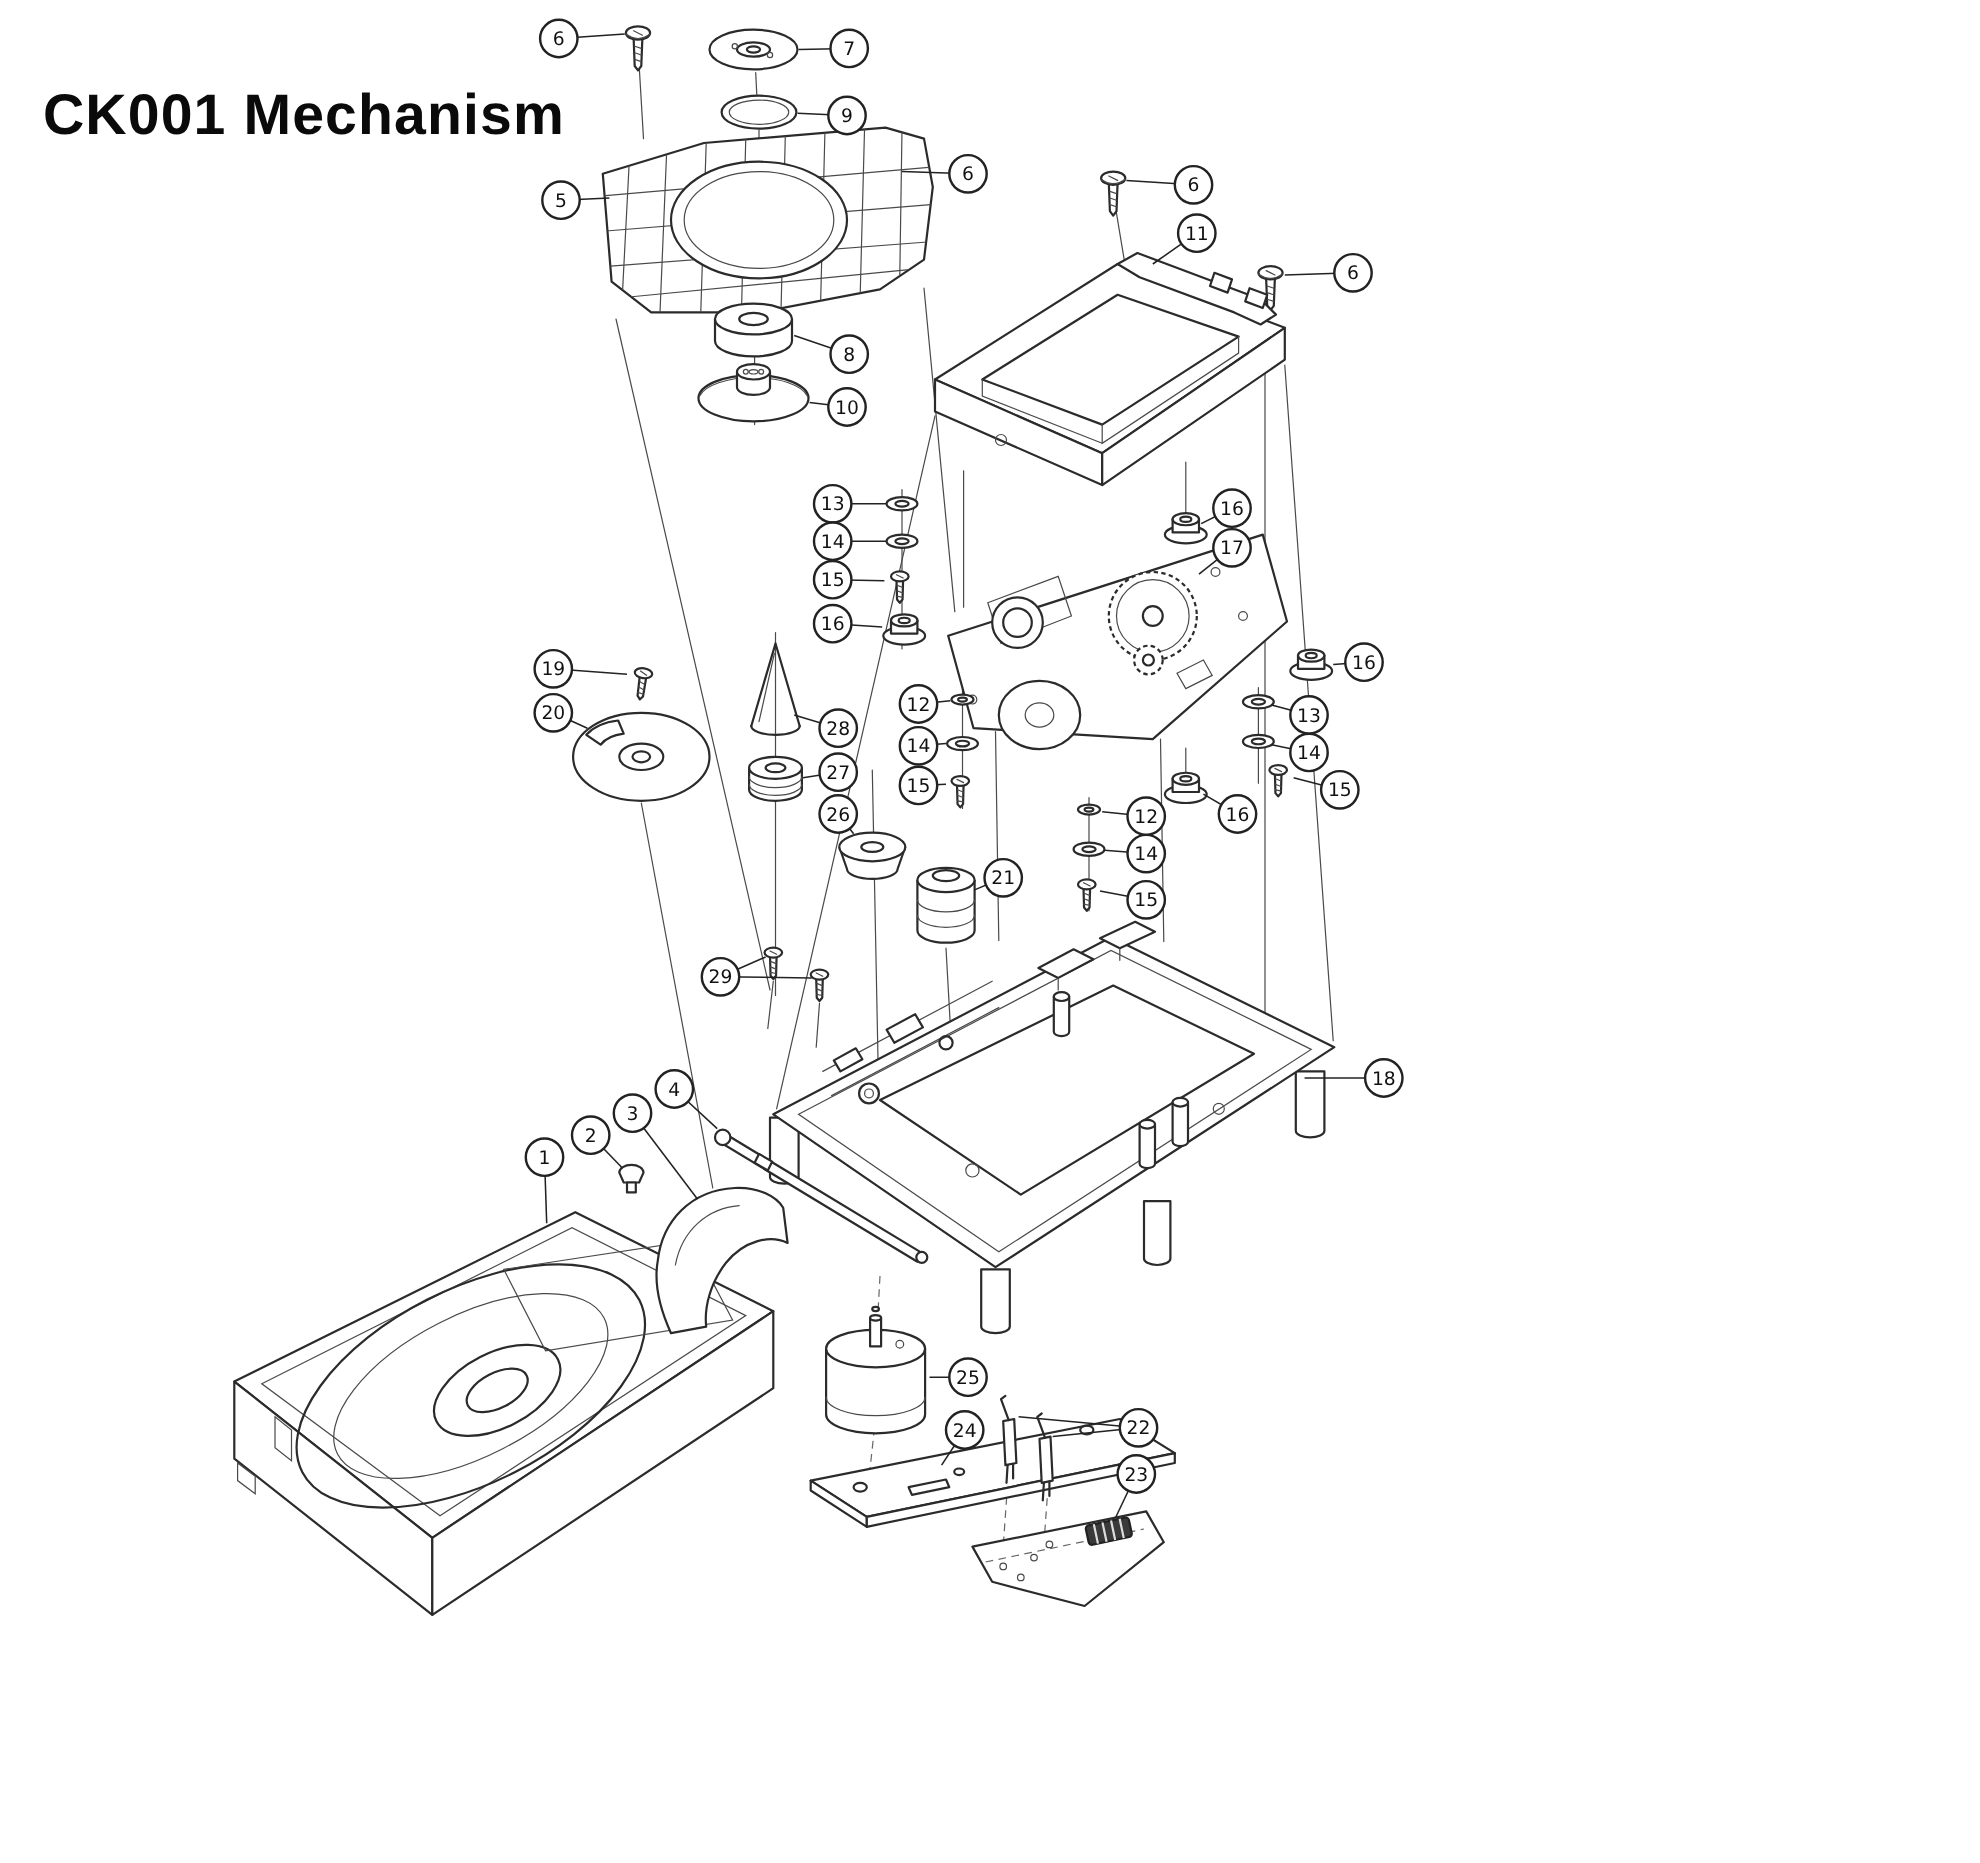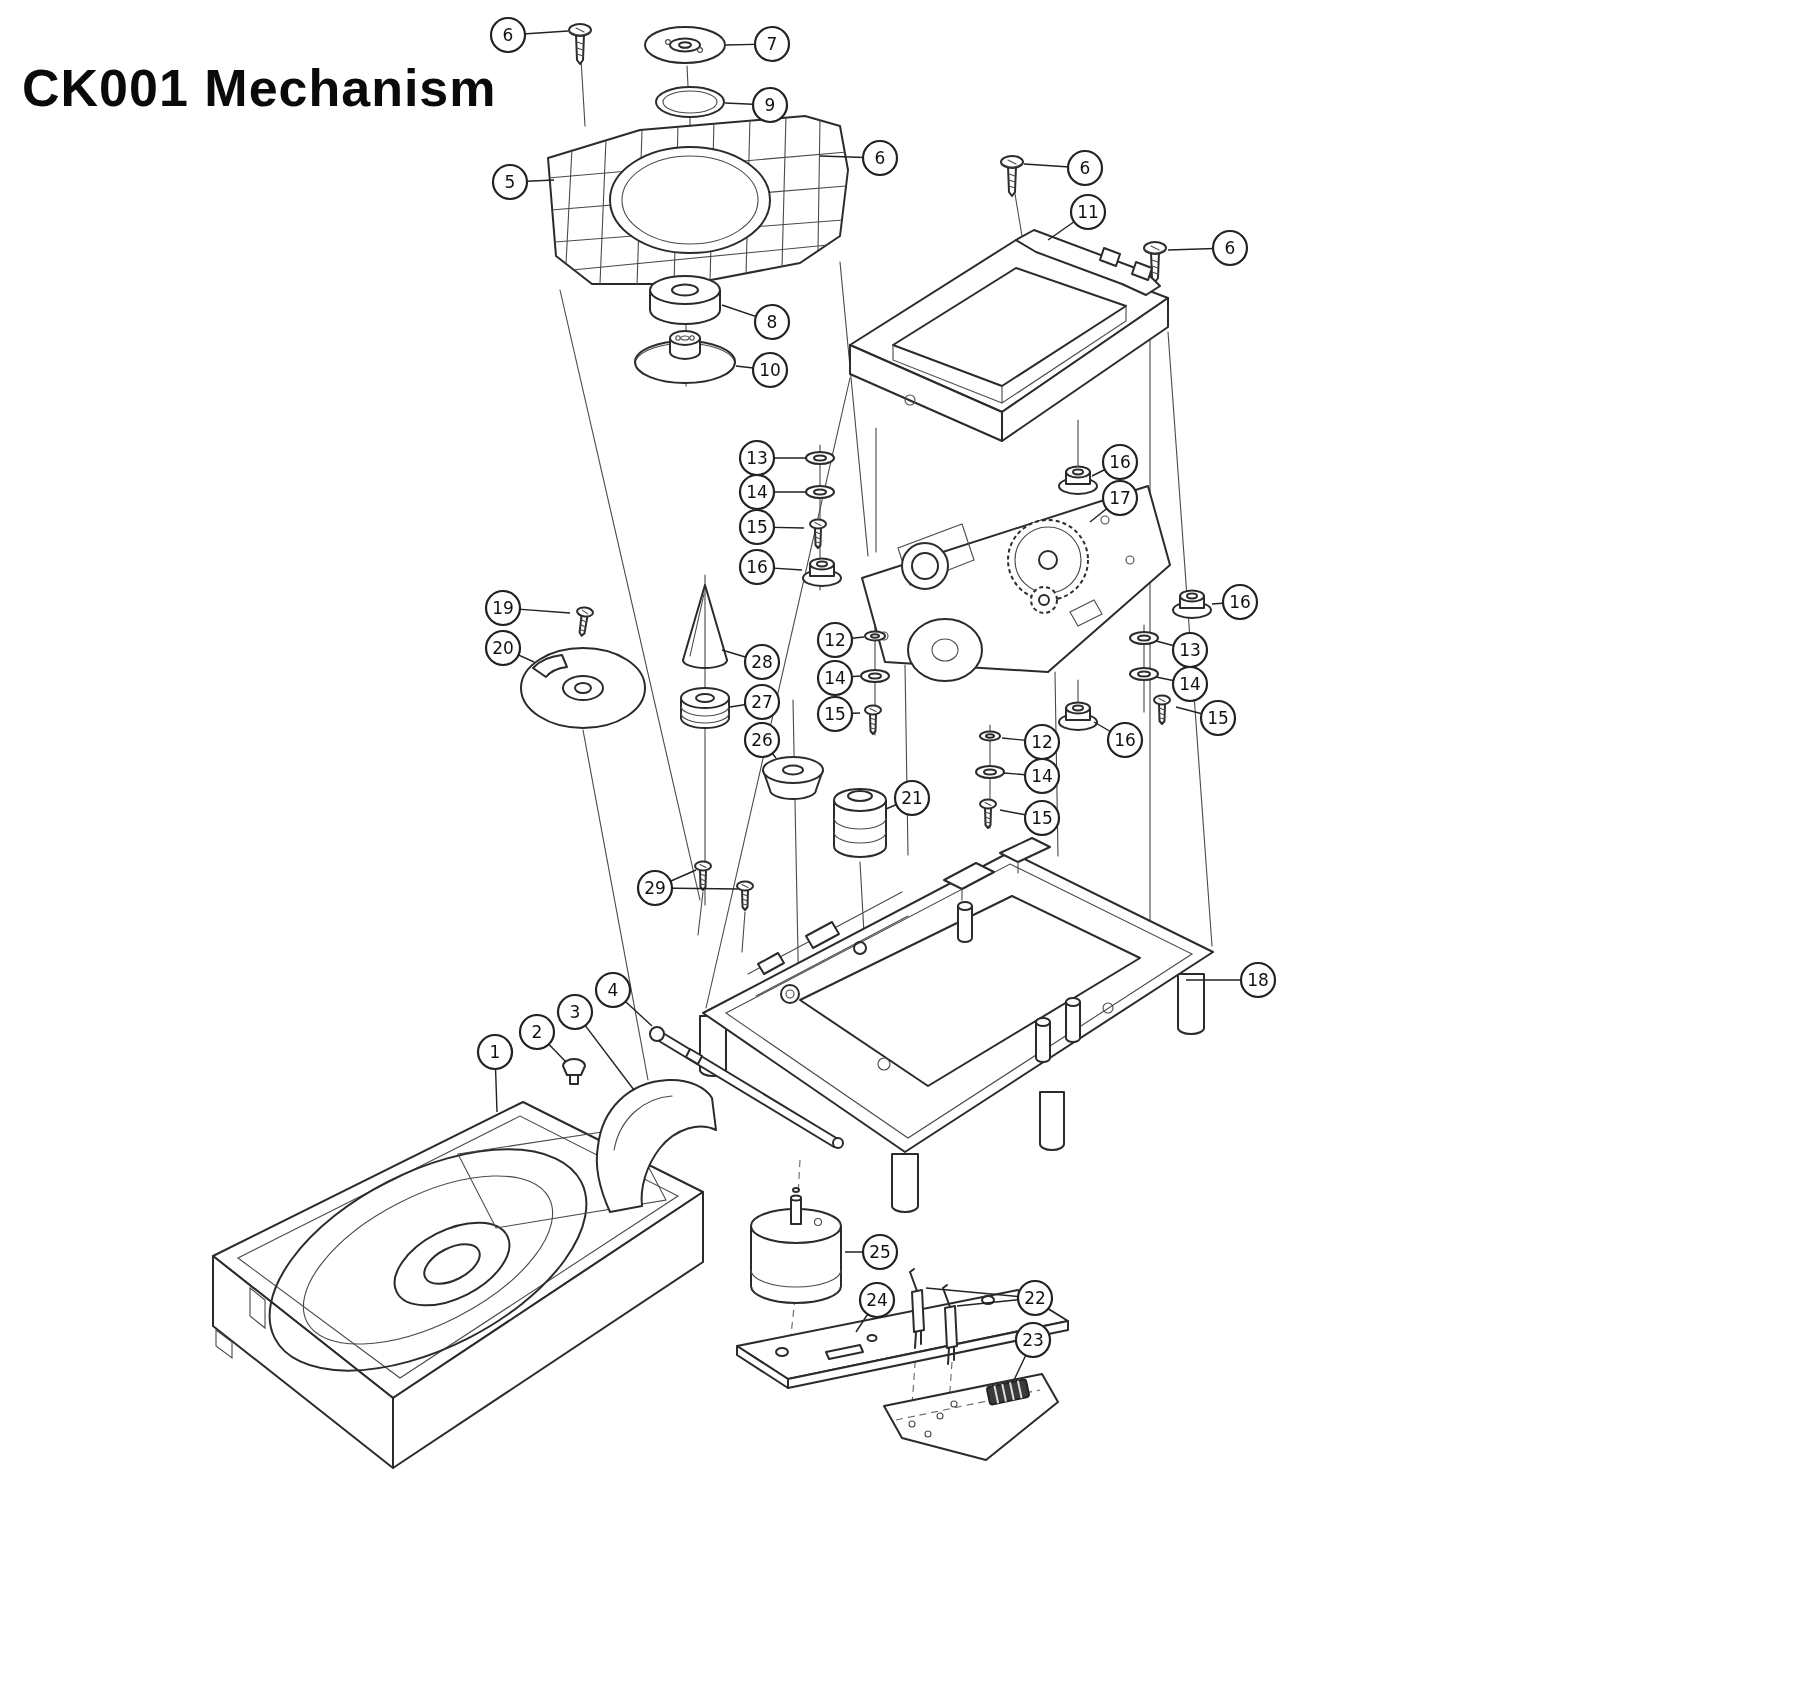--- a/index.html
+++ b/index.html
@@ -1,19 +1,19 @@
 <!DOCTYPE html>
 <html><head>
 <meta charset="utf-8">
 <style>
   html,body{margin:0;padding:0;background:#ffffff;}
   body{width:1800px;height:1694px;position:relative;overflow:hidden;
        font-family:"DejaVu Sans",sans-serif;}
   .page{position:absolute;inset:0;}
-  h1.diagram-title{position:absolute;left:22px;top:58px;margin:0;
+  h1.diagram-title{position:absolute;left:22px;top:58px;margin:17px;
        font-family:"Liberation Sans",sans-serif;font-weight:bold;
        font-size:52px;letter-spacing:1px;color:#0a0a0a;}
   svg.diagram{position:absolute;left:0;top:0;}
   .p  {fill:none;stroke:#2b2b2b;stroke-width:2;stroke-linejoin:round;stroke-linecap:round;}
   .pw {fill:#ffffff;stroke:#2b2b2b;stroke-width:2;stroke-linejoin:round;}
   .thin{fill:none;stroke:#4a4a4a;stroke-width:1.1;stroke-linecap:round;}
   .dash{fill:none;stroke:#666666;stroke-width:1.1;stroke-dasharray:7 5;}
   .teeth{fill:#ffffff;stroke:#2b2b2b;stroke-width:2;stroke-dasharray:4 3;}
   .leader{stroke:#222222;stroke-width:1.4;}
   .callout-circle{fill:#ffffff;stroke:#222222;stroke-width:2.2;}

